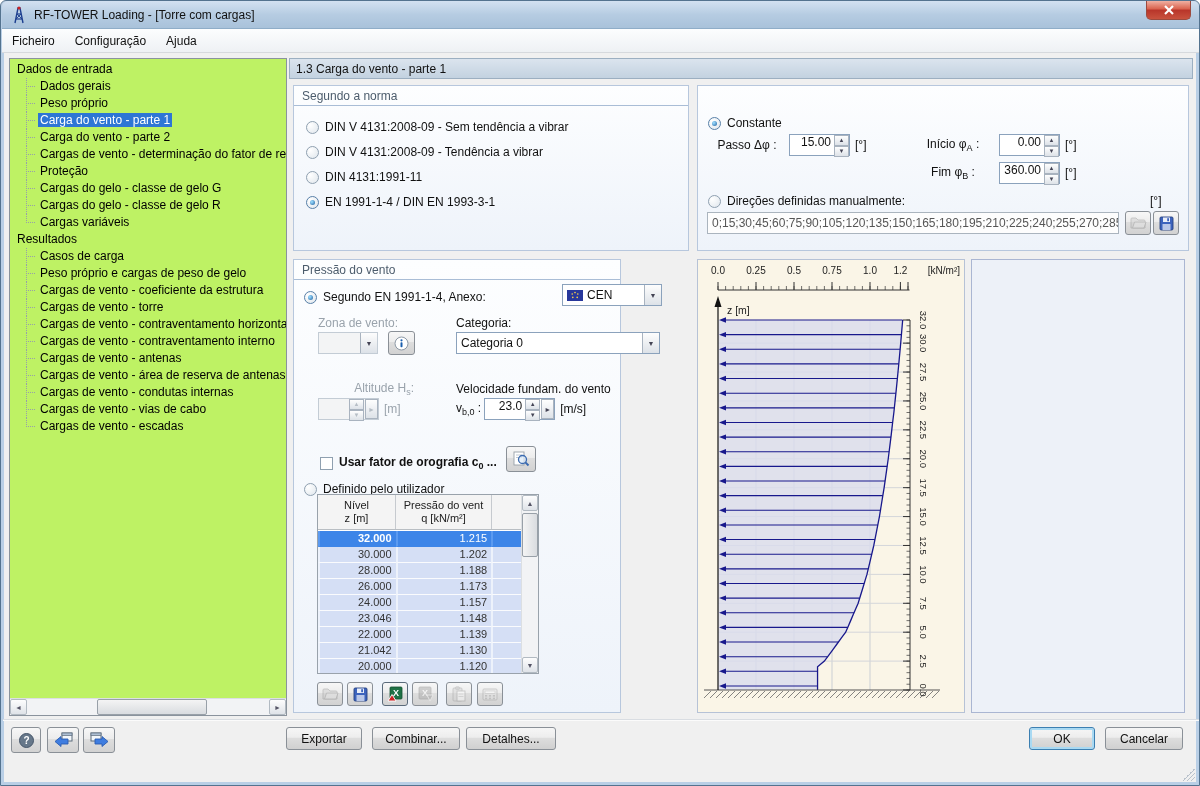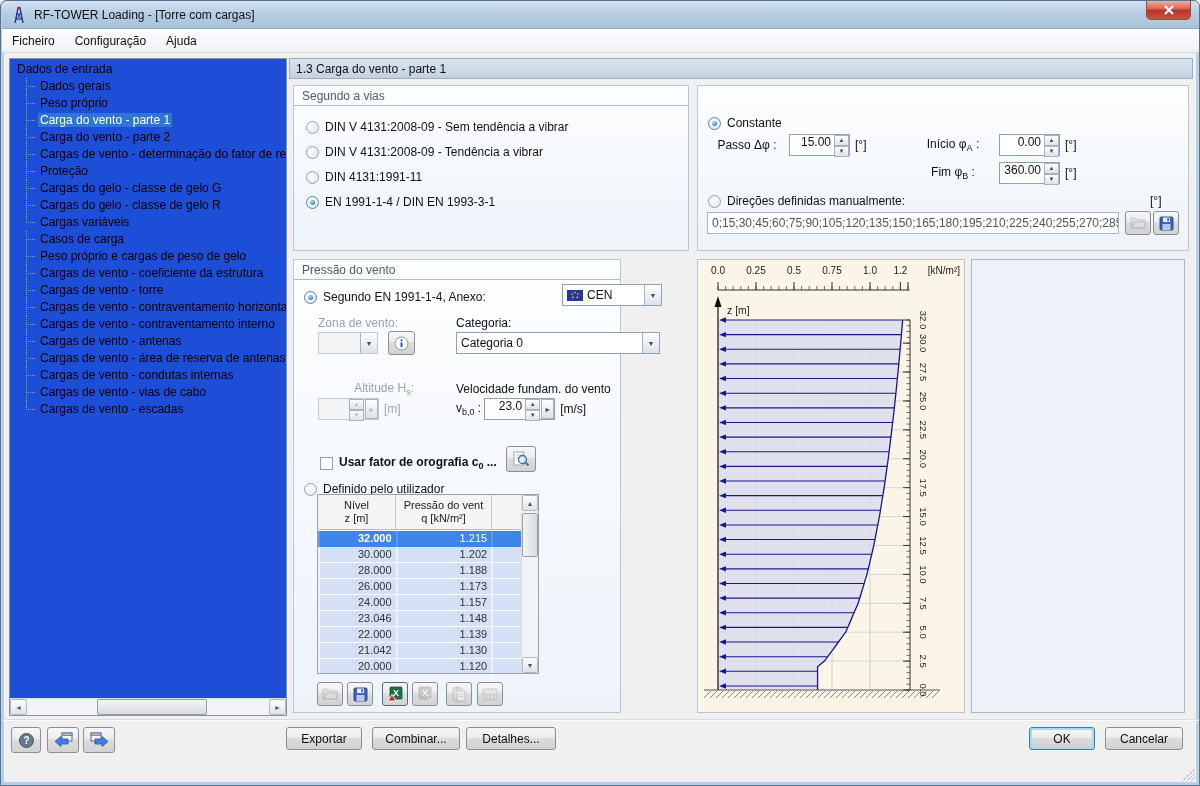--- a/index.html
+++ b/index.html
@@ -13,21 +13,21 @@
   #title-text{font-size:12px;color:#111;margin-left:6px}
   #app-icon{margin-left:8px;width:18px;height:18px}
   #close-btn{position:absolute;right:8px;top:0;width:45px;height:19px;border:1px solid #9c4a3e;
              border-top:none;border-radius:0 0 5px 5px;display:flex;align-items:center;justify-content:center;
              background:linear-gradient(#f0b0a2,#d9614c 45%,#b8352a 50%,#c9523e)}
   
   #menubar{position:absolute;left:1px;top:28px;width:1197px;height:24px;
            background:linear-gradient(#fcfdfe,#eef1f4);border-bottom:1px solid #d6d9dd;display:flex;align-items:stretch}
   .menu-item{padding:4px 10px;font-size:12px;color:#111;display:flex;align-items:center}
   
-  #tree-panel{position:absolute;left:8px;top:57px;width:278px;height:658px;background:#1d4ed8;border:1px solid #8a939d}
+  #tree-panel{position:absolute;left:8px;top:57px;width:278px;height:658px;background:#bef264;border:1px solid #8a939d}
   #tree{position:absolute;left:0;top:2px;right:0;bottom:17px;overflow:hidden}
   .tree-row{height:17px;line-height:17px;font-size:12px;white-space:nowrap;color:#000}
   .tree-root{padding-left:5px}
   .tree-child{padding-left:28px;position:relative}
   .tree-child::before{content:"";position:absolute;left:16px;top:0;height:17px;border-left:1px dotted #97a0a9}
   .tree-child.last::before{height:9px}
   .tree-child::after{content:"";position:absolute;left:16px;top:8px;width:9px;border-top:1px dotted #97a0a9}
   .tree-label{padding:0 2px}
   .tree-label.selected{background:#2e76d5;color:#fff}
   
@@ -135,20 +135,21 @@
         <div class="tree-row tree-root"><span class="tree-label">Dados de entrada</span></div>
         <div class="tree-row tree-child"><span class="tree-label">Dados gerais</span></div>
         <div class="tree-row tree-child"><span class="tree-label">Peso próprio</span></div>
         <div class="tree-row tree-child"><span class="tree-label selected">Carga do vento - parte 1</span></div>
         <div class="tree-row tree-child"><span class="tree-label">Carga do vento - parte 2</span></div>
         <div class="tree-row tree-child"><span class="tree-label">Cargas de vento - determinação do fator de reação</span></div>
         <div class="tree-row tree-child"><span class="tree-label">Proteção</span></div>
         <div class="tree-row tree-child"><span class="tree-label">Cargas do gelo - classe de gelo G</span></div>
         <div class="tree-row tree-child"><span class="tree-label">Cargas do gelo - classe de gelo R</span></div>
         <div class="tree-row tree-child last"><span class="tree-label">Cargas variáveis</span></div>
+        <div class="tree-row tree-root"><span class="tree-label">Resultados</span></div>
         <div class="tree-row tree-child"><span class="tree-label">Casos de carga</span></div>
         <div class="tree-row tree-child"><span class="tree-label">Peso próprio e cargas de peso de gelo</span></div>
         <div class="tree-row tree-child"><span class="tree-label">Cargas de vento - coeficiente da estrutura</span></div>
         <div class="tree-row tree-child"><span class="tree-label">Cargas de vento - torre</span></div>
         <div class="tree-row tree-child"><span class="tree-label">Cargas de vento - contraventamento horizontal</span></div>
         <div class="tree-row tree-child"><span class="tree-label">Cargas de vento - contraventamento interno</span></div>
         <div class="tree-row tree-child"><span class="tree-label">Cargas de vento - antenas</span></div>
         <div class="tree-row tree-child"><span class="tree-label">Cargas de vento - área de reserva de antenas</span></div>
         <div class="tree-row tree-child"><span class="tree-label">Cargas de vento - condutas internas</span></div>
         <div class="tree-row tree-child"><span class="tree-label">Cargas de vento - vias de cabo</span></div>
@@ -159,21 +160,21 @@
       <div class="sb-track">
         <div class="sb-thumb-h"></div>
       </div>
       <div class="sb-btn">►</div>
     </div>
   </div>
 
   <div id="section-header">1.3 Carga do vento - parte 1</div>
 
   <div class="group" style="left:292px;top:84px;width:396px;height:166px">
-    <div class="group-title">Segundo a vias</div>
+    <div class="group-title">Segundo a norma</div>
     <div class="arow" style="left:12px;top:30px">
       <span class="radio"></span>
       <span style="margin-left:6px">DIN V 4131:2008-09 - Sem tendência a vibrar</span>
     </div>
     <div class="arow" style="left:12px;top:55px">
       <span class="radio"></span>
       <span style="margin-left:6px">DIN V 4131:2008-09 - Tendência a vibrar</span>
     </div>
     <div class="arow" style="left:12px;top:80px">
       <span class="radio"></span>

